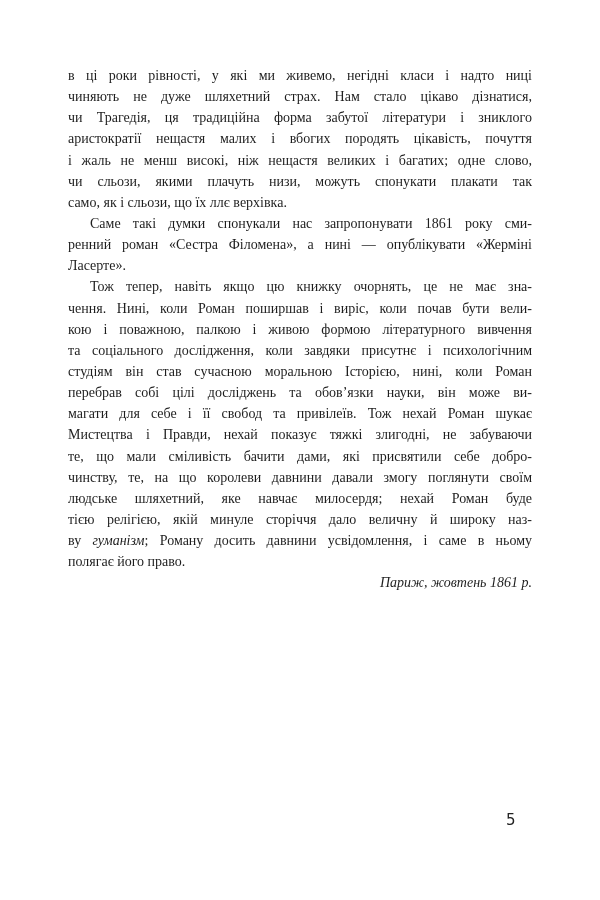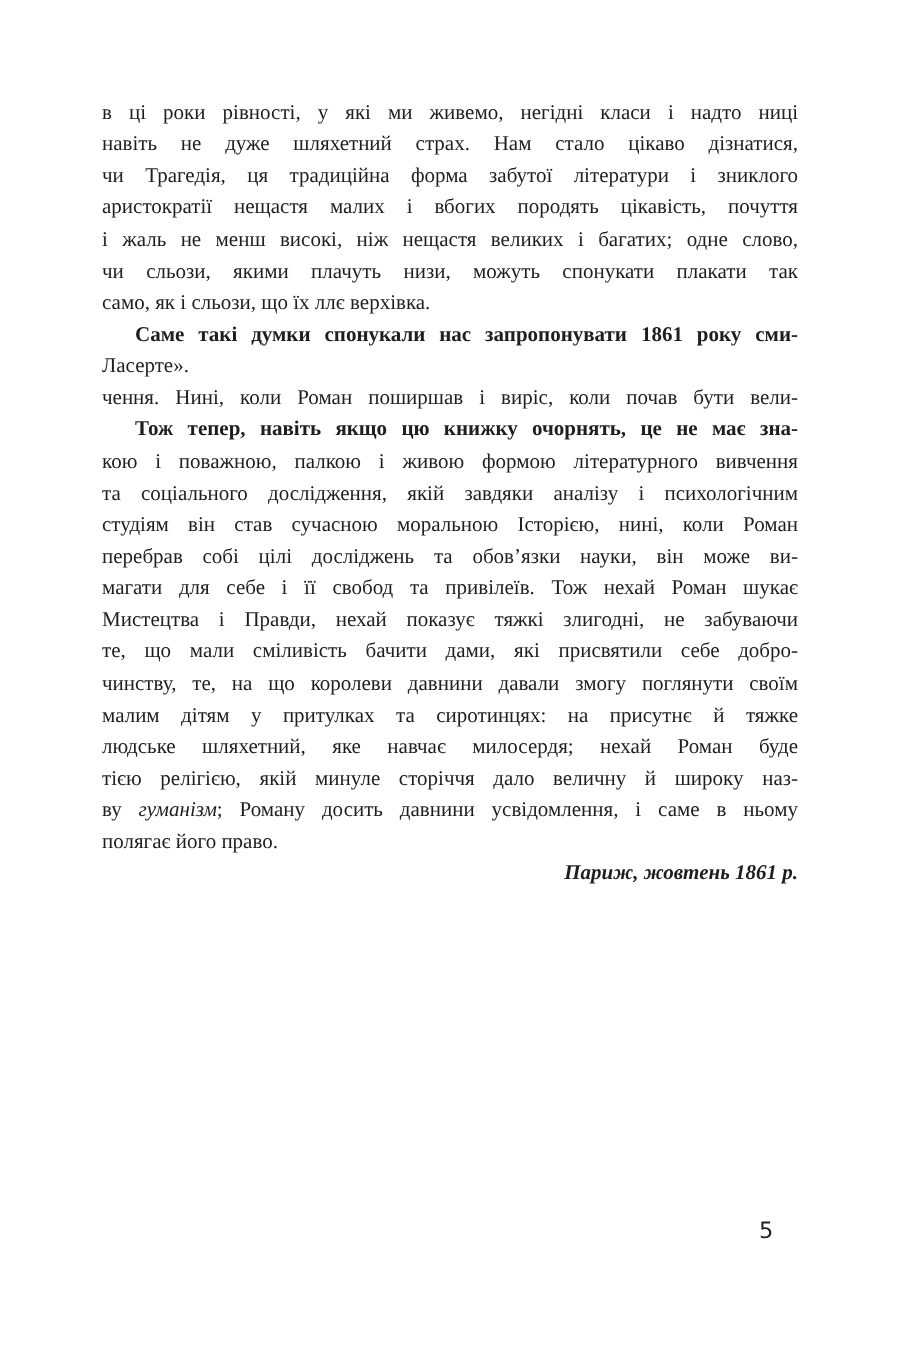--- a/index.html
+++ b/index.html
@@ -12,59 +12,59 @@
   .text-block {
     position: absolute; left: 68px; top: 65px; width: 464px;
     font-family: "Liberation Serif", "DejaVu Serif", serif;
     font-size: 14px; line-height: 21.15px;
   }
   .line {
     display: block; height: 21.15px; white-space: nowrap;
     text-align: justify; text-align-last: justify; overflow: visible;
   }
   .line.last { text-align-last: left; }
-  .line.indent { padding-left: 22px; font-weight: bold; }
+  .line.indent { padding-left: 22px; }
   .line .it { font-style: italic; margin-top: 32px; }
   .signature {
-    display: block; height: 21.15px; text-align: right; font-style: italic; white-space: nowrap; font-weight: bold;
+    display: block; height: 21.15px; text-align: right; font-style: italic; white-space: nowrap;
   }
   .page-number {
     position: absolute; left: 506px; top: 811px;
     font-family: "DejaVu Sans", "Liberation Sans", sans-serif;
     font-size: 15px; color: #222;
   }
 </style>
 </head>
 <body>
 
 <div class="page">
   <div class="text-block">
 
     <span class="line">в ці роки рівності, у які ми живемо, негідні класи і надто ниці</span>
-    <span class="line">навіть не дуже шляхетний страх. Нам стало цікаво дізнатися,</span>
+    <span class="line">чиняють не дуже шляхетний страх. Нам стало цікаво дізнатися,</span>
     <span class="line">чи Трагедія, ця традиційна форма забутої літератури і зниклого</span>
     <span class="line">аристократії нещастя малих і вбогих породять цікавість, почуття</span>
     <span class="line">і жаль не менш високі, ніж нещастя великих і багатих; одне слово,</span>
     <span class="line">чи сльози, якими плачуть низи, можуть спонукати плакати так</span>
     <span class="line last">само, як і сльози, що їх ллє верхівка.</span>
 
     <span class="line indent">Саме такі думки спонукали нас запропонувати 1861 року сми-</span>
+    <span class="line">ренний роман «Сестра Філомена», а нині — опублікувати «Жерміні</span>
     <span class="line last">Ласерте».</span>
 
+    <span class="line indent">Тож тепер, навіть якщо цю книжку очорнять, це не має зна-</span>
     <span class="line">чення. Нині, коли Роман поширшав і виріс, коли почав бути вели-</span>
-    <span class="line indent">Тож тепер, навіть якщо цю книжку очорнять, це не має зна-</span>
     <span class="line">кою і поважною, палкою і живою формою літературного вивчення</span>
-    <span class="line">та соціального дослідження, якій завдяки аналізу і психологічним</span>
+    <span class="line">та соціального дослідження, коли завдяки присутнє і психологічним</span>
     <span class="line">студіям він став сучасною моральною Історією, нині, коли Роман</span>
     <span class="line">перебрав собі цілі досліджень та обов’язки науки, він може ви-</span>
     <span class="line">магати для себе і її свобод та привілеїв. Тож нехай Роман шукає</span>
     <span class="line">Мистецтва і Правди, нехай показує тяжкі злигодні, не забуваючи</span>
     <span class="line">те, що мали сміливість бачити дами, які присвятили себе добро-</span>
     <span class="line">чинству, те, на що королеви давнини давали змогу поглянути своїм</span>
-    <span class="line">малим дітям у притулках та сиротинцях: на присутнє й тяжке</span>
     <span class="line">людське шляхетний, яке навчає милосердя; нехай Роман буде</span>
     <span class="line">тією релігією, якій минуле сторіччя дало величну й широку наз-</span>
     <span class="line"><span>ву </span><span class="it">гуманізм</span><span>; Роману досить давнини усвідомлення, і саме в ньому</span></span>
     <span class="line last">полягає його право.</span>
     <span class="signature">Париж, жовтень 1861 р.</span>
   </div>
   <div class="page-number">5</div>
 </div>
 
 </body></html>

